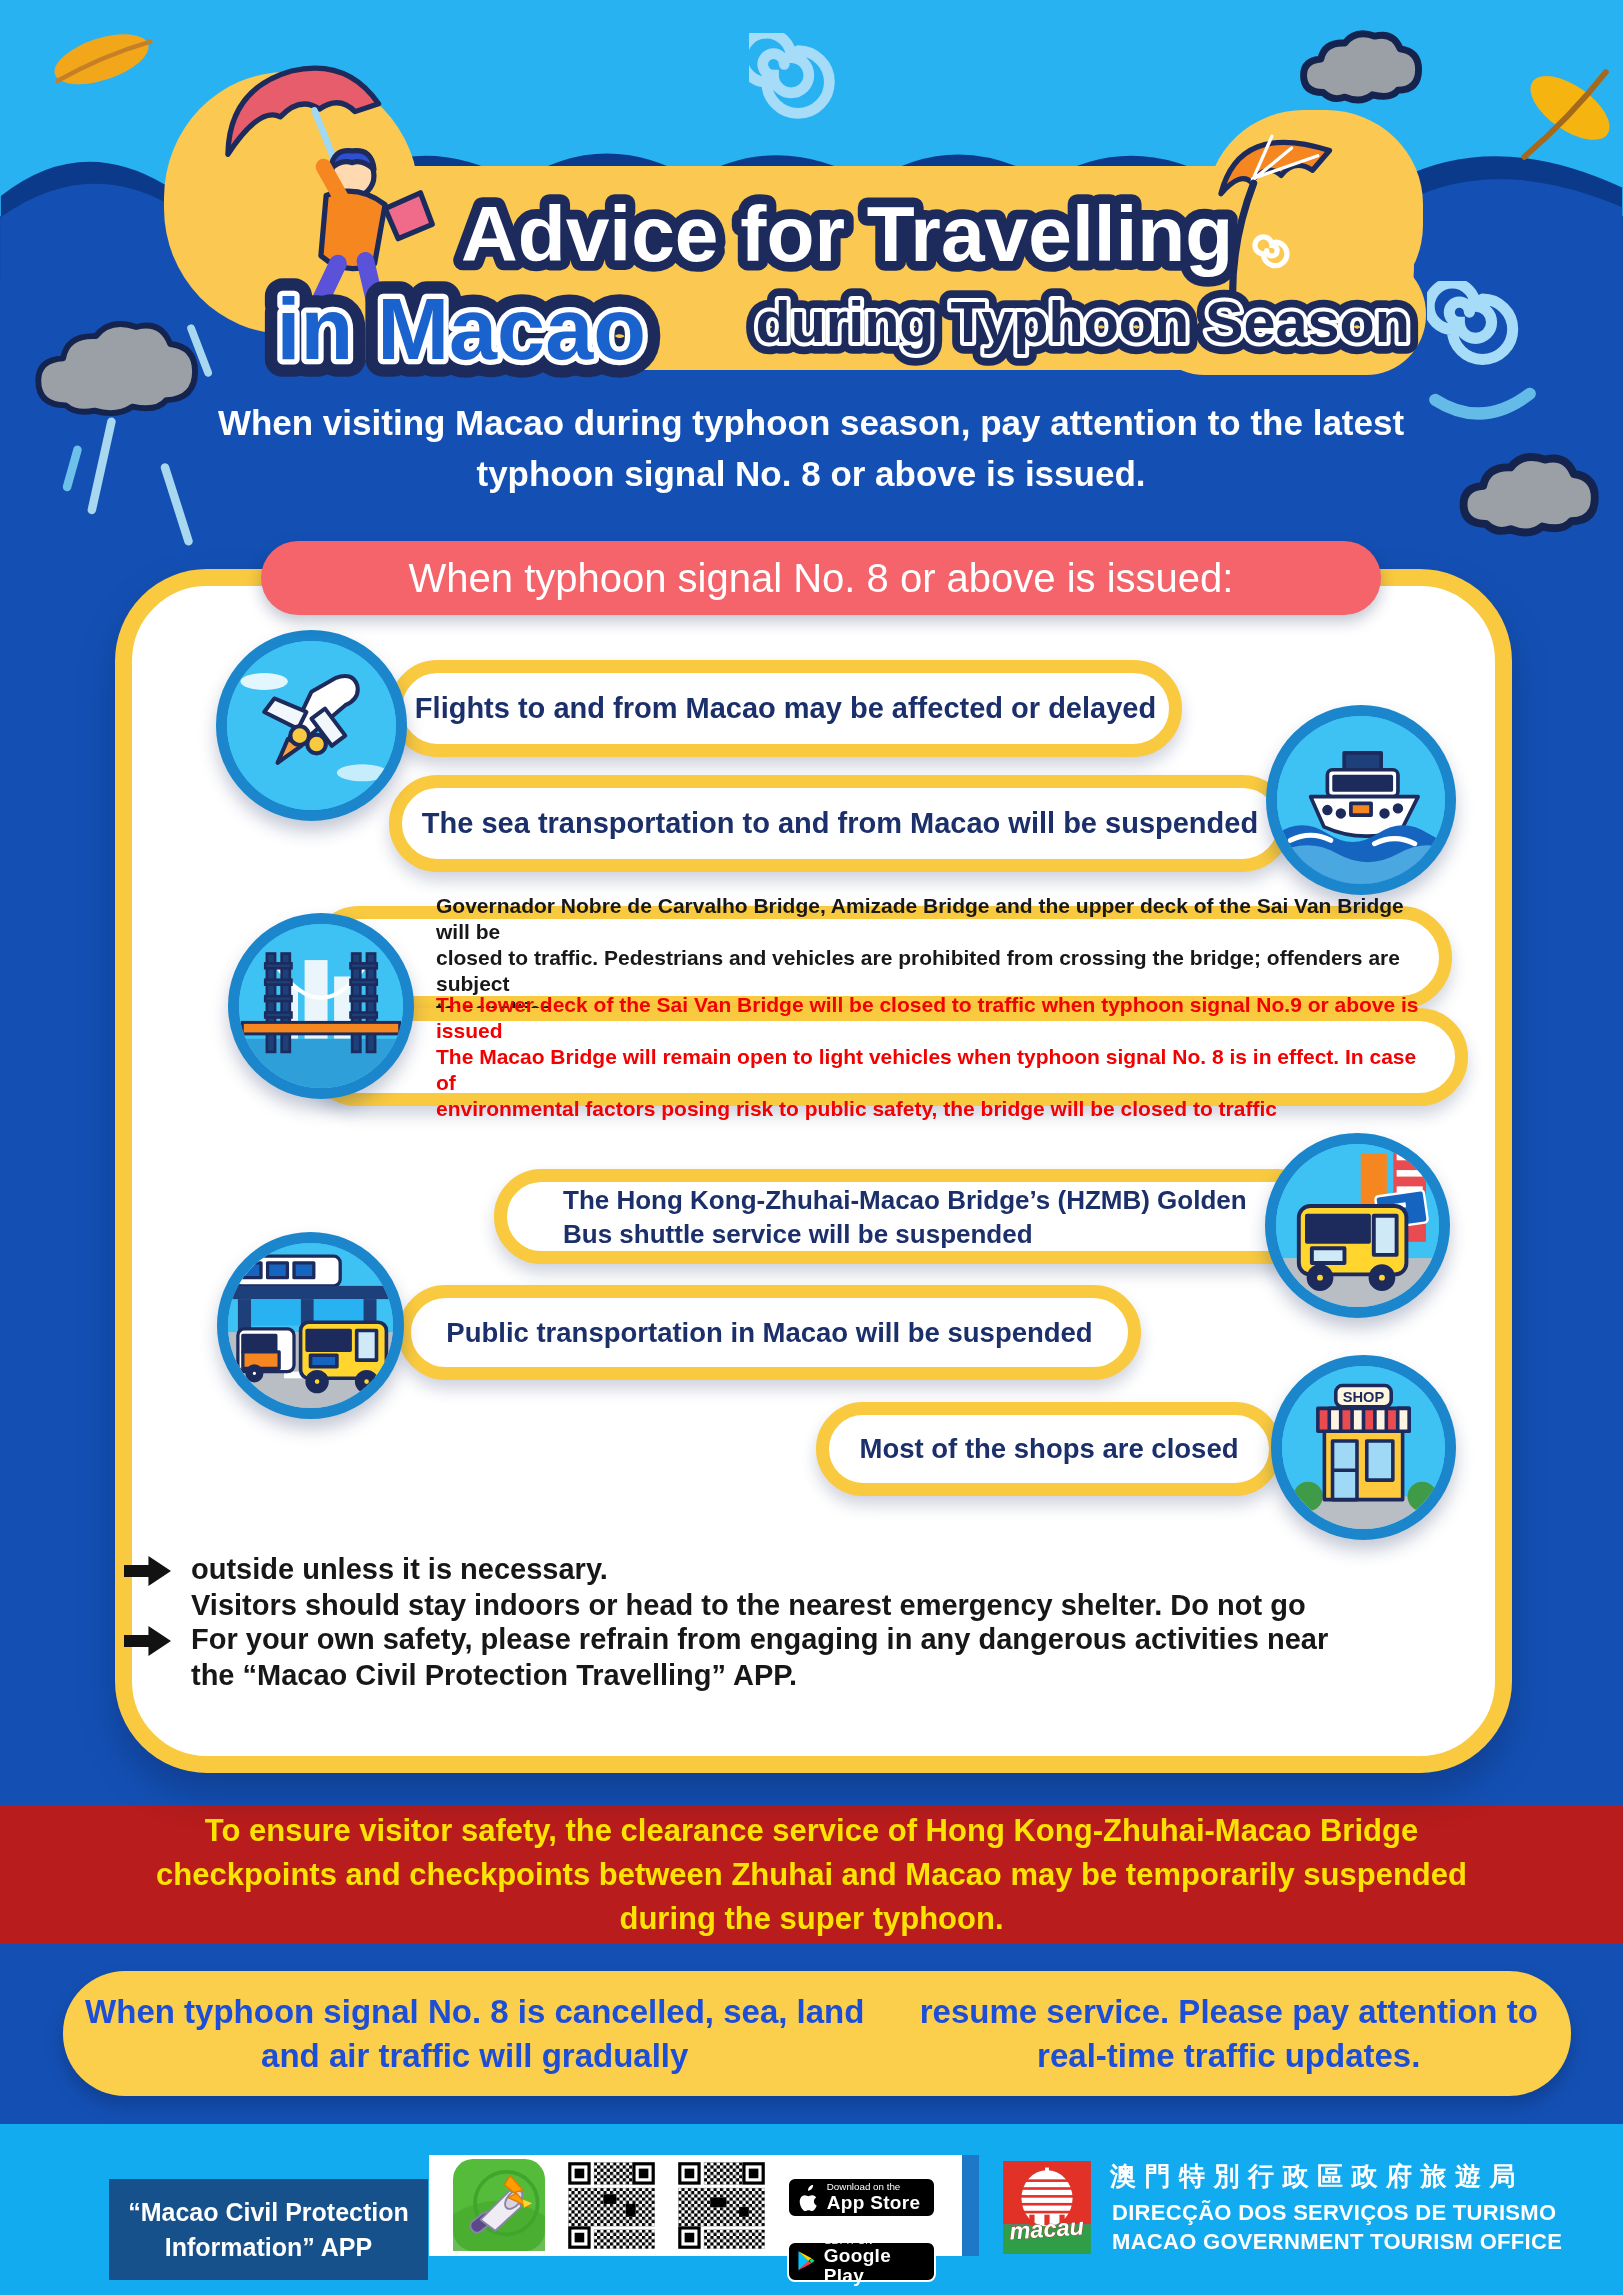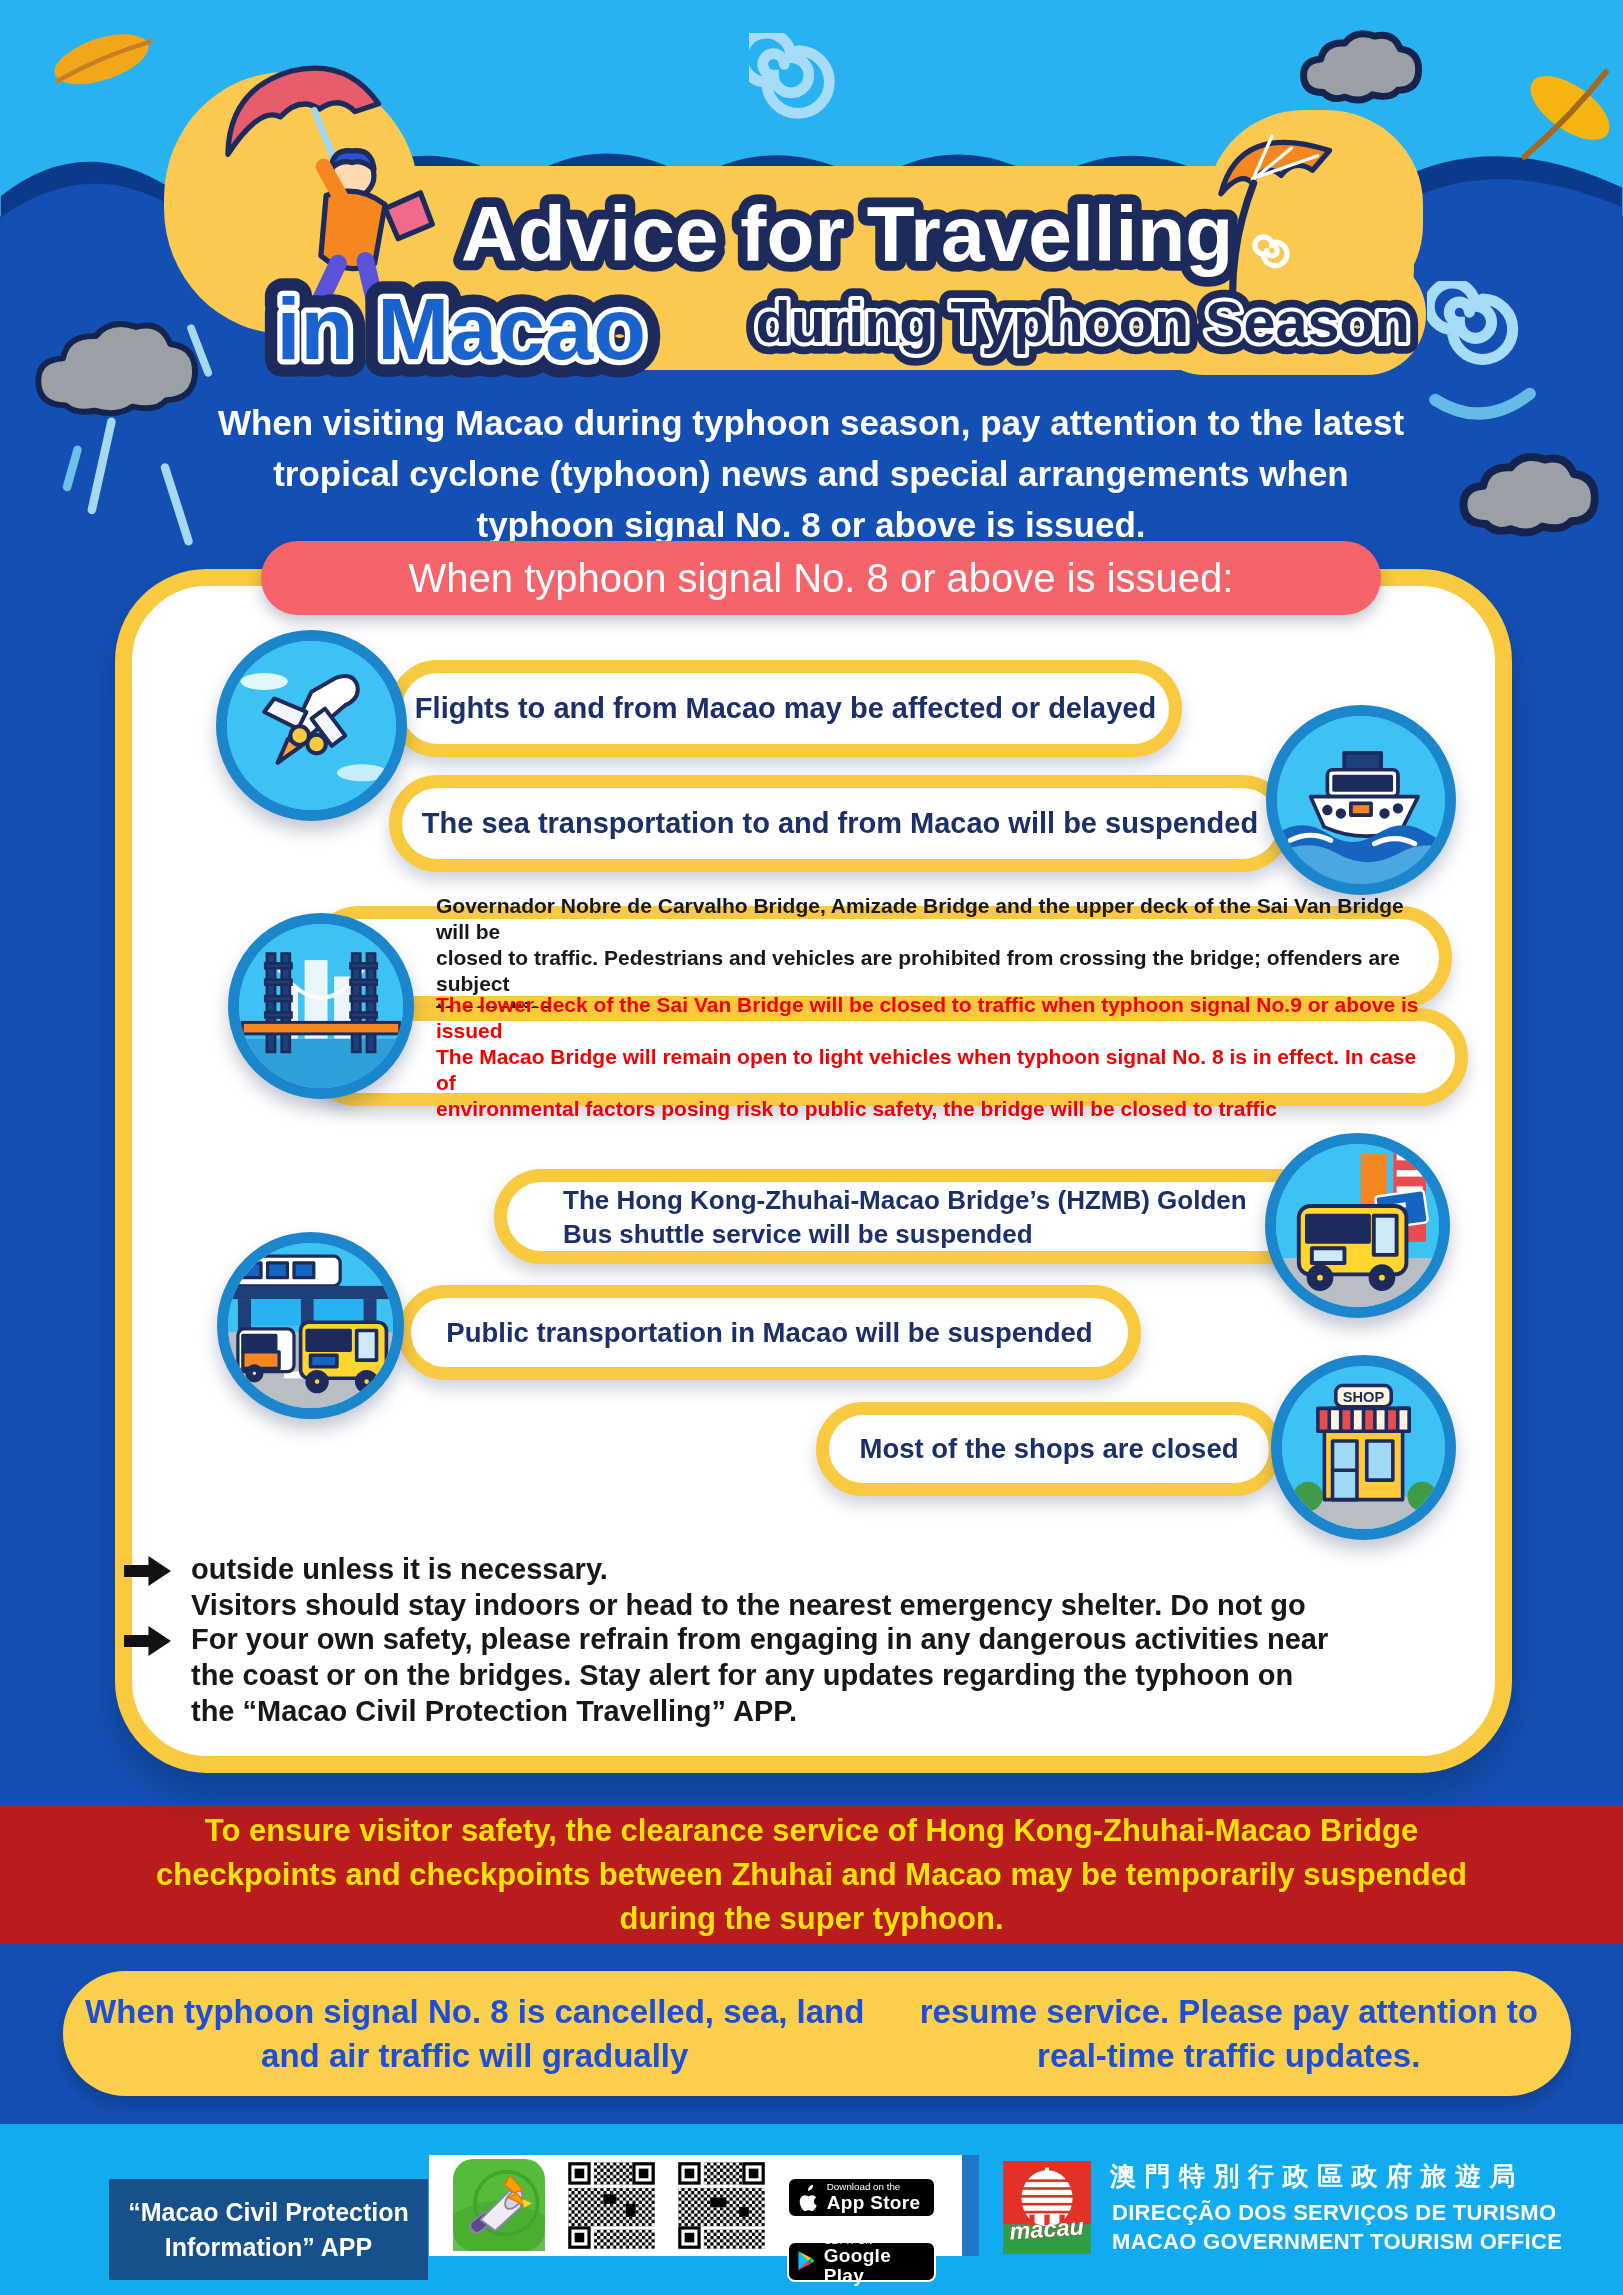--- a/index.html
+++ b/index.html
@@ -136,21 +136,20 @@
 <svg class="abs" style="left:0;top:0;z-index:5" width="1623" height="419" viewBox="0 0 2481 640">
   <text x="1295" y="398" text-anchor="middle" font-size="120" font-weight="bold" fill="#ffffff" stroke="#1d2b5c" stroke-width="30" paint-order="stroke fill" stroke-linejoin="round">Advice for Travelling</text>
   <text x="705" y="548" text-anchor="middle" font-size="132" font-weight="bold" fill="#1d2b5c" stroke="#1d2b5c" stroke-width="54" paint-order="stroke fill" stroke-linejoin="round">in Macao</text>
   <text x="705" y="548" text-anchor="middle" font-size="132" font-weight="bold" fill="#1a63cf" stroke="#ffffff" stroke-width="16" paint-order="stroke fill" stroke-linejoin="round">in Macao</text>
   <text x="1655" y="522" text-anchor="middle" font-size="88" font-weight="bold" fill="#1d2b5c" stroke="#1d2b5c" stroke-width="36" paint-order="stroke fill" stroke-linejoin="round">during Typhoon Season</text>
   <text x="1655" y="522" text-anchor="middle" font-size="88" font-weight="bold" fill="#1d2b5c" stroke="#ffffff" stroke-width="12" paint-order="stroke fill" stroke-linejoin="round">during Typhoon Season</text>
 </svg>
 
 <div class="abs intro">
   <div>When visiting Macao during typhoon season, pay attention to the  latest</div>
-  <div>tropical cyclone (typhoon) news and special arrangements  when</div>
   <div>typhoon signal No. 8 or above is issued.</div>
 </div>
 
 <div class="abs hdr-pill">
   <span>When typhoon signal No. 8 or above is issued:</span>
 </div>
 <div class="abs card"></div>
 
 <div class="abs circle" style="left:216px;top:630px;width:191px;height:191px">
   <svg viewBox="0 0 100 100">
@@ -336,21 +335,20 @@
 </div>
 
 <div class="abs arrow" style="left:124px;top:1556px"></div>
 <div class="abs note" style="top:1551px">
   <div>outside unless it is necessary.</div>
   <div>Visitors should stay indoors or head to the nearest emergency shelter. Do not go</div>
 </div>
 <div class="abs arrow" style="left:124px;top:1626px"></div>
 <div class="abs note" style="top:1621px">
   <div>For your own safety, please refrain from engaging in any dangerous activities near</div>
-  <div>the coast or on the bridges. Stay alert for any updates regarding the typhoon on</div>
   <div>the “Macao Civil Protection Travelling” APP.</div>
 </div>
 
 <div class="abs redband">
   <div>To ensure visitor safety, the clearance service of Hong Kong-Zhuhai-Macao Bridge</div>
   <div>checkpoints and checkpoints between Zhuhai and Macao may be temporarily suspended</div>
   <div>during the super typhoon.</div>
 </div>
 
 <div class="abs yellowband">

